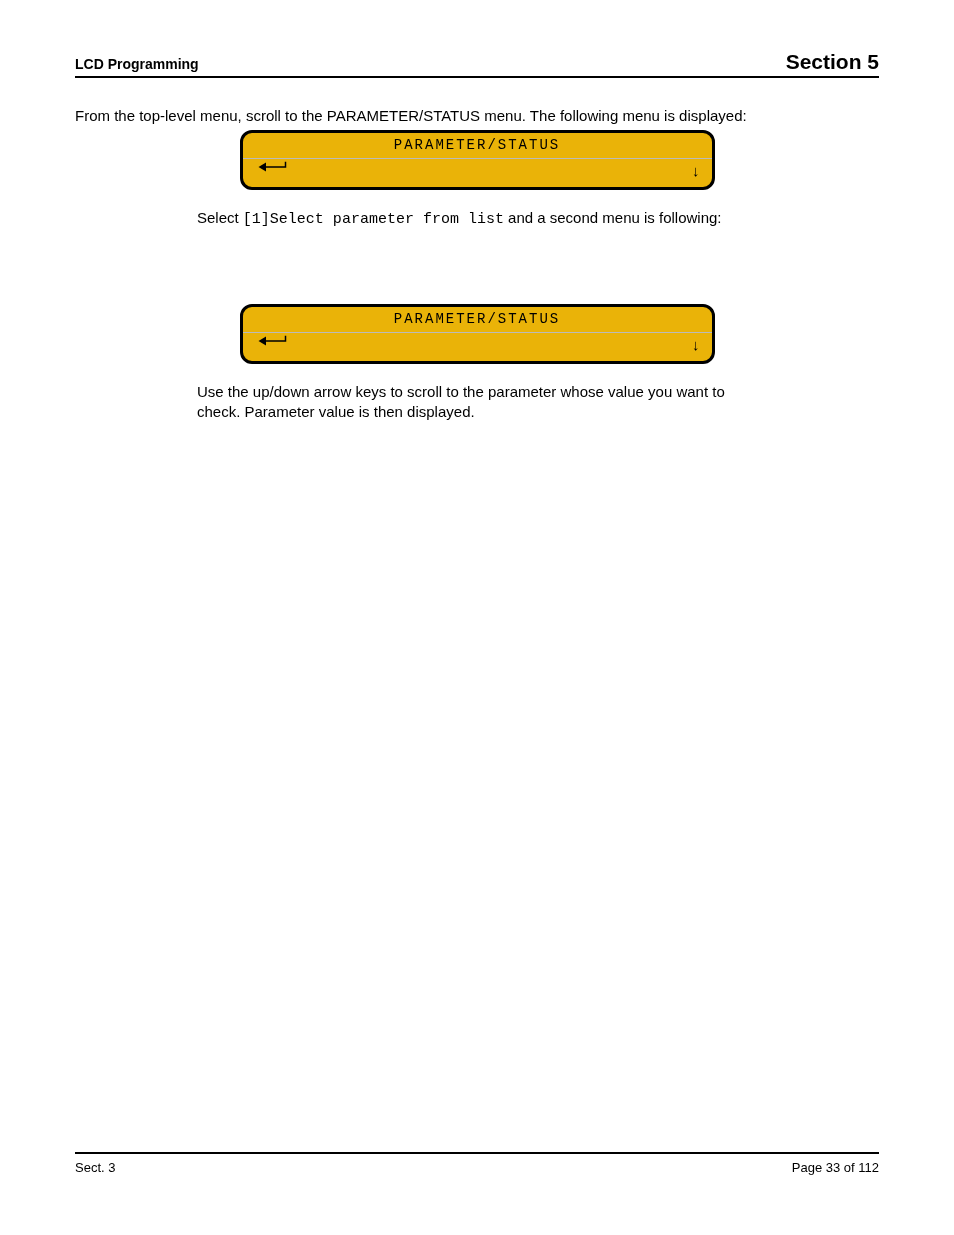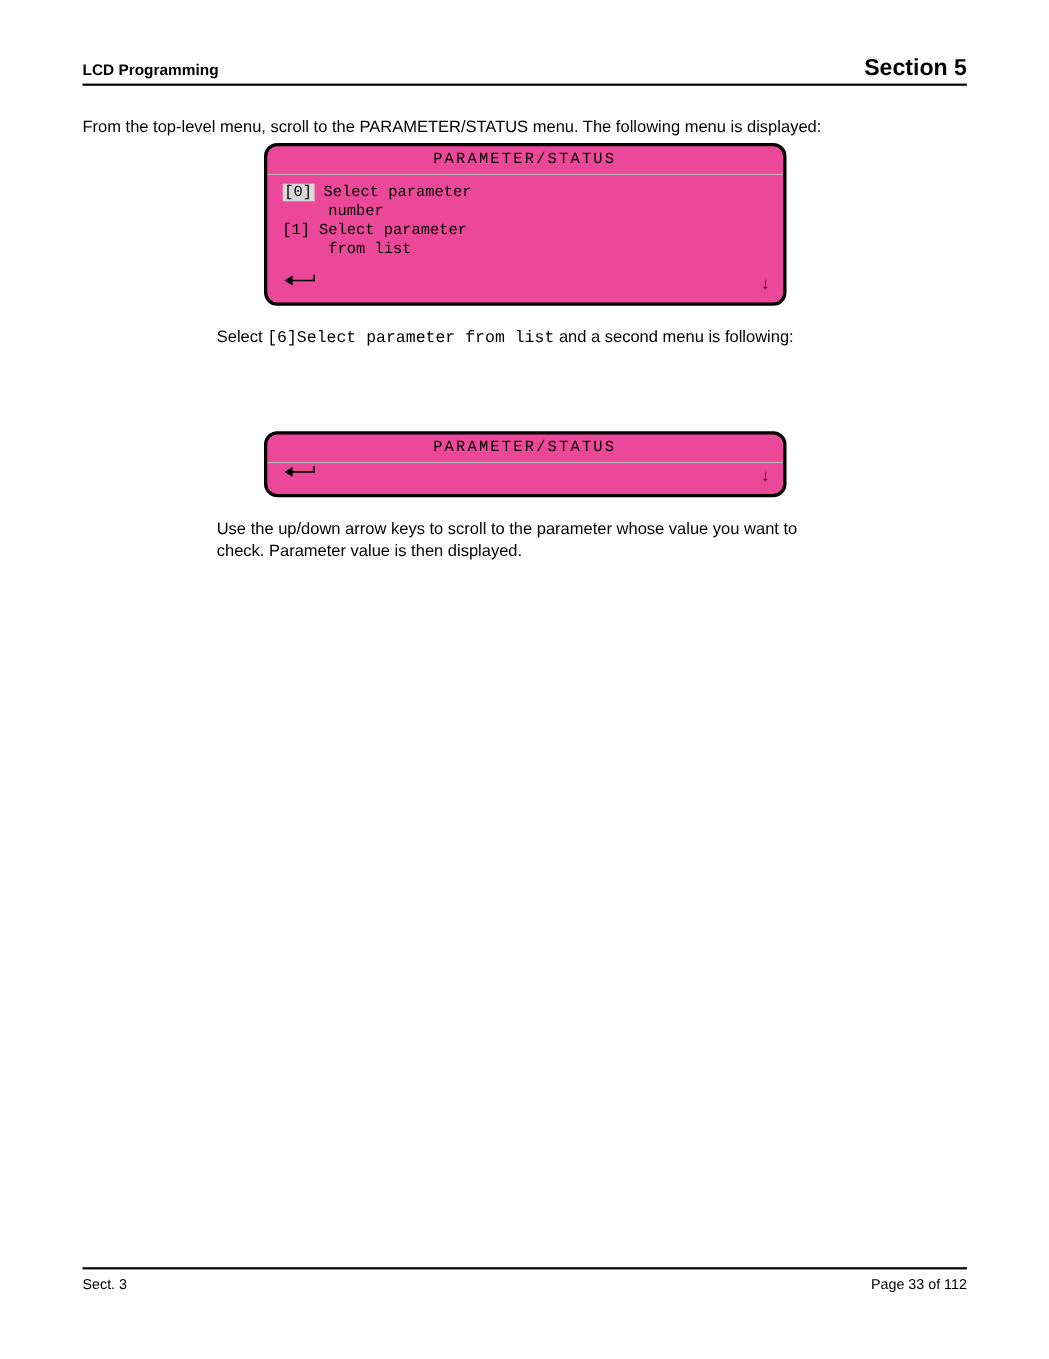--- a/index.html
+++ b/index.html
@@ -28,21 +28,21 @@
   .lcd {
     display: inline-block;
     width: 475px;
     border: 3px solid #000;
     border-radius: 12px;
     text-align: left;
     font-family: "Courier New", Courier, monospace;
     font-size: 14px;
     line-height: 1.25;
     position: relative;
-    background: #ec4899;
+    background: #eab308;
     overflow: hidden;
   }
   .lcd-title {
     text-align: center;
     letter-spacing: 2px;
     border-bottom: 1px solid #bbb;
     padding: 4px 0 3px 0;
     font-family: "Courier New", Courier, monospace;
   }
   .lcd-body { padding: 8px 14px 10px 14px; white-space: pre; }
@@ -80,38 +80,34 @@
 <div class="header-bar">
   <span class="header-left">LCD Programming</span>
   <span class="header-right">Section 5</span>
 </div>
 
 <p class="intro">From the top-level menu, scroll to the PARAMETER/STATUS menu. The following menu is displayed:</p>
 
 <div class="lcd-wrap">
   <div class="lcd">
     <div class="lcd-title">PARAMETER/STATUS</div>
-    <div class="lcd-body"><span class="hl">[0]</span> <span>Select parameter</span>
-<span>     number</span>
-<span>[1] Select parameter</span>
-<span>     from list</span></div>
     <div class="lcd-footer">
       <span class="enter-icon">
         <svg viewBox="0 0 40 18">
             <path d="M38 2 L38 9 L8 9" stroke="#000" stroke-width="2" fill="none"></path>
             <path d="M12 3 L2 9 L12 15 Z" fill="#000"></path>
           </svg>
       </span>
       <span class="down-arrow">↓</span>
     </div>
   </div>
 </div>
 
 <p class="caption">
-  <span>Select </span><span style="font-family:'Courier New',monospace">[6]Select parameter from list</span><span> and a second menu is following:</span>
+  <span>Select </span><span style="font-family:'Courier New',monospace">[1]Select parameter from list</span><span> and a second menu is following:</span>
 </p>
 
 <div class="hsep"></div>
 
 <div class="lcd-wrap">
   <div class="lcd">
     <div class="lcd-title">PARAMETER/STATUS</div>
     <div class="lcd-footer">
       <span class="enter-icon">
         <svg viewBox="0 0 40 18">

